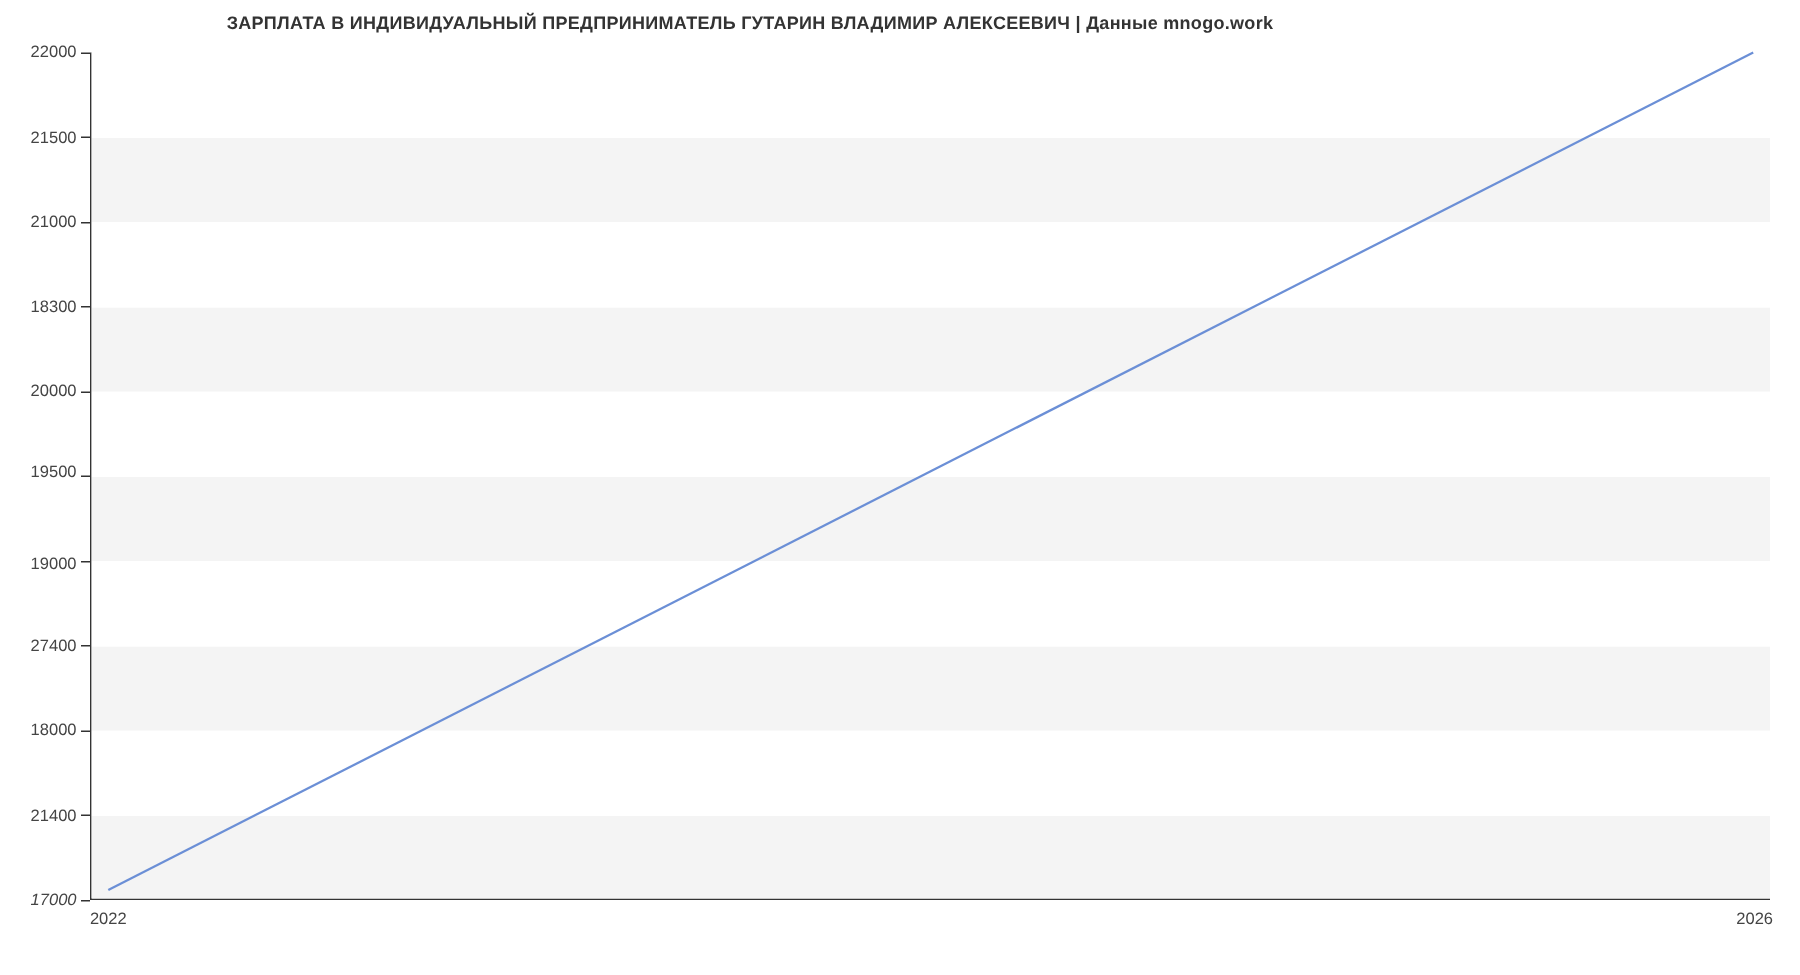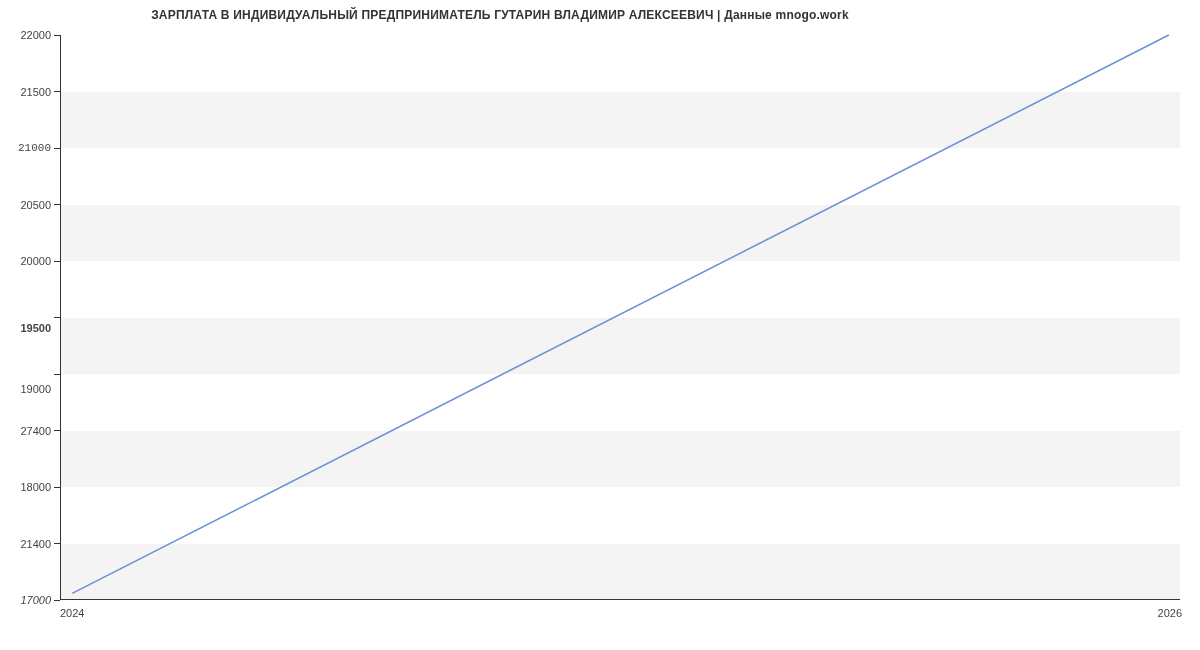--- a/index.html
+++ b/index.html
@@ -108,29 +108,29 @@
       </svg>
   <div class="y-tick" style="top: 564.5px;"></div>
       <div class="y-label" style="top: 565px; font-style: italic;">17000</div>
       <div class="y-tick" style="top: 508px;"></div>
       <div class="y-label" style="top: 508.5px;">21400</div>
       <div class="y-tick" style="top: 451.5px;"></div>
       <div class="y-label" style="top: 452px;">18000</div>
       <div class="y-tick" style="top: 395px;"></div>
       <div class="y-label" style="top: 395.5px;">27400</div>
       <div class="y-tick" style="top: 338.5px;"></div>
-      <div class="y-label" style="top: 354px; margin-left: 20px;">19000</div>
+      <div class="y-label" style="top: 341px; margin-left: 20px;">19000</div>
       <div class="y-tick" style="top: 282px;"></div>
-      <div class="y-label" style="top: 293px; font-weight: bold;">19500</div>
+      <div class="y-label" style="top: 280px;">19500</div>
       <div class="y-tick" style="top: 225.5px;"></div>
       <div class="y-label" style="top: 226px;">20000</div>
       <div class="y-tick" style="top: 169px;"></div>
-      <div class="y-label" style="top: 169.5px;">20500</div>
+      <div class="y-label" style="top: 169.5px;">18300</div>
       <div class="y-tick" style="top: 112.5px;"></div>
-      <div class="y-label" style="top: 113px; font-family: Liberation Mono, monospace;">21000</div>
+      <div class="y-label" style="top: 113px;">21000</div>
       <div class="y-tick" style="top: 56px;"></div>
       <div class="y-label" style="top: 56.5px;">21500</div>
       <div class="y-tick" style="top: -0.5px;"></div>
       <div class="y-label" style="top: 0px; margin-left: 32px;">22000</div>
-      <div class="x-label" style="left: 11.2px;">2024</div>
+      <div class="x-label" style="left: 11.2px;">2022</div>
       <div class="x-label" style="left: 1108.8px;">2026</div>
     </div>
 </div>
 
 </body></html>

